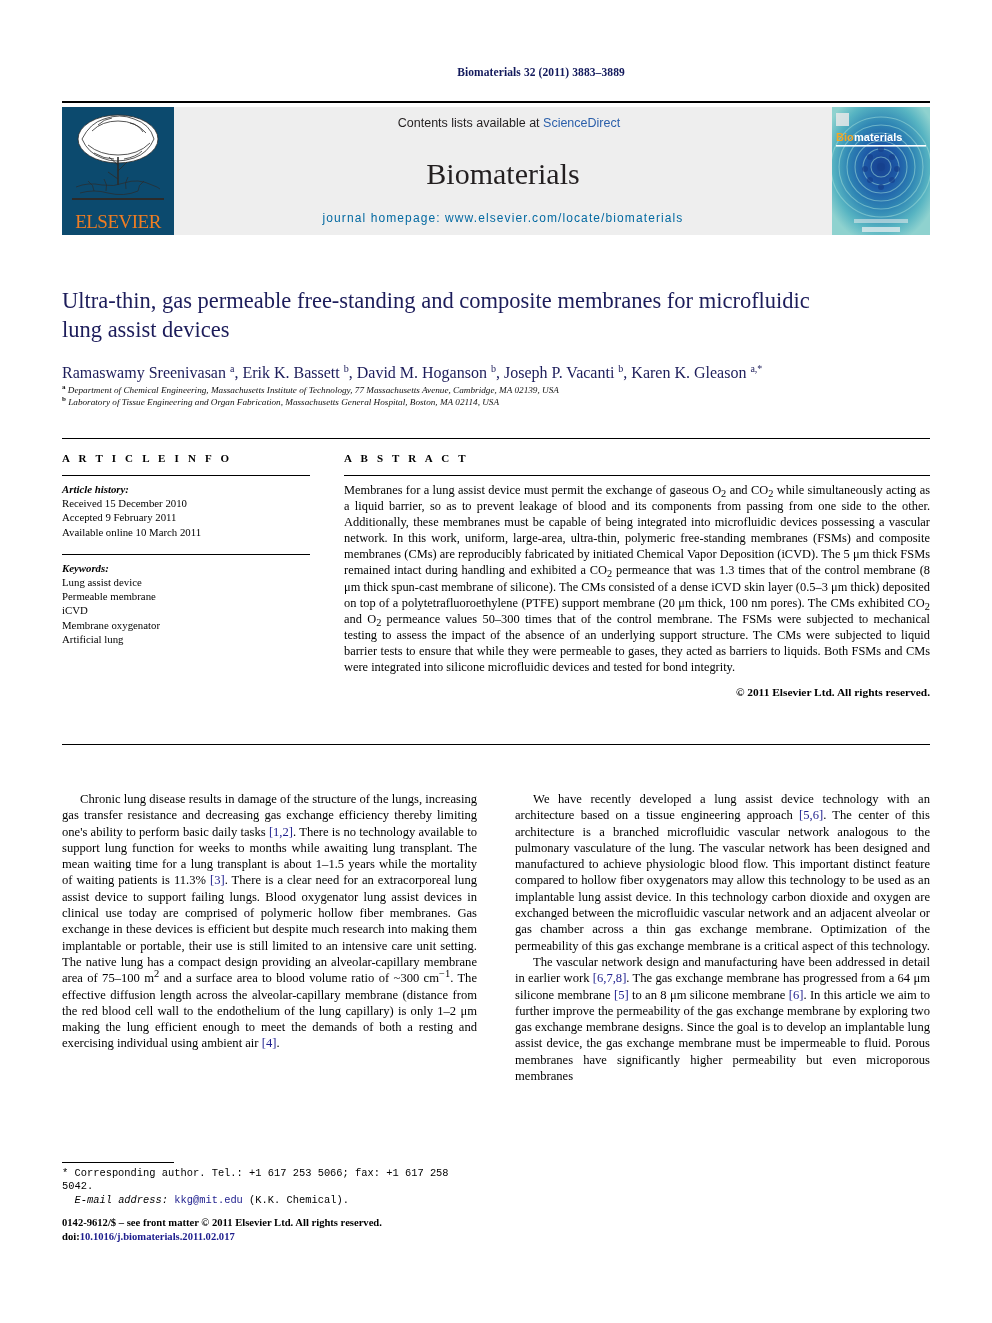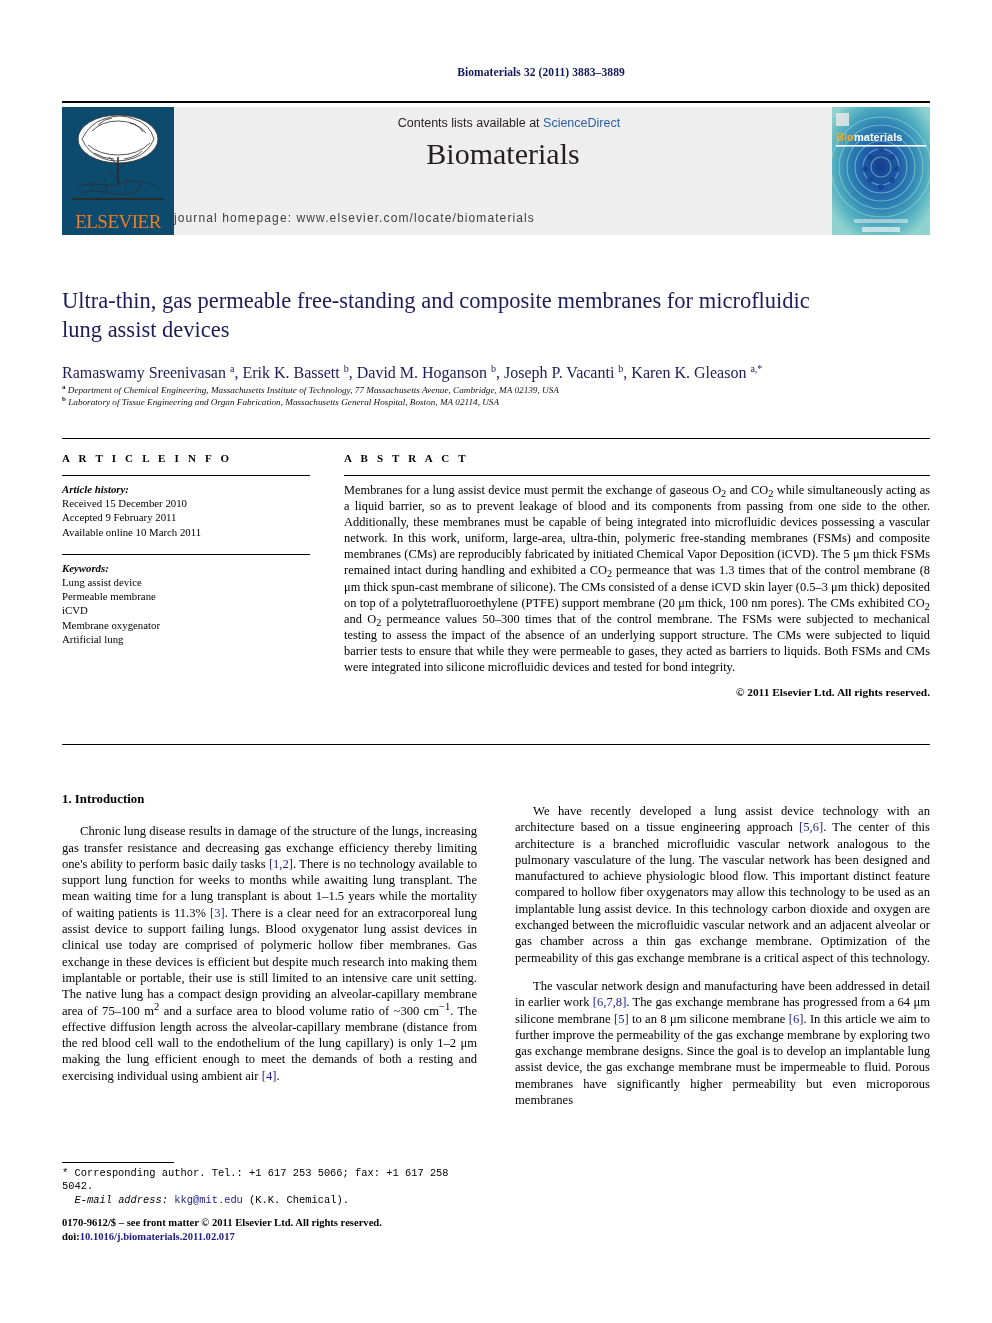--- a/index.html
+++ b/index.html
@@ -85,34 +85,34 @@
     text-align: center;
     font-family: "Liberation Sans", sans-serif;
     font-size: 12.5px;
     color: #231f20;
   }
   .contents-line .sd {
     color: #2b5faa;
   }
   .journal-name {
     position: absolute;
-    top: 30px; left: 0; right: 0;
+    top: 50px; left: 0; right: 0;
     text-align: center;
     font-family: "Liberation Serif", serif;
     font-size: 30px;
     color: #231f20;
   }
   .homepage-line {
     position: absolute;
     bottom: 10px; left: 0; right: 0;
-    text-align: left;
+    text-align: center;
     font-family: "Liberation Sans", sans-serif;
     font-size: 12px;
     letter-spacing: 1.1px;
-    color: #404040;
+    color: #0369a1;
   }
   .cover-thumb {
     width: 98px;
     flex: 0 0 98px;
     position: relative;
     overflow: hidden;
     background: #14b8a6;
   }
 
   
@@ -213,21 +213,21 @@
     text-align: justify;
   }
   .body-col.left { left: 62px; }
   .body-col.right { left: 515px; }
   .sec-title {
     font-weight: bold;
     font-size: 12.8px;
     margin: 0 0 16px 0;
   }
   .para { margin: 0; text-indent: 18px; }
-  .para + .para { margin-top: 12px; }
+  .para + .para { margin-top: 0; }
   .ref { color: #1c1c8c; }
 
   
   .footnote {
     position: absolute;
     left: 62px;
     top: 1162px;
     width: 415px;
     font-family: Liberation Mono, monospace;
     font-size: 10.4px;
@@ -374,40 +374,39 @@
   </div>
 
   <div class="col-abs">
     <div class="sec-head">A B S T R A C T</div>
     <div class="rule"></div>
     <div class="abstract-text">Membranes for a lung assist device must permit the exchange of gaseous O<sub>2</sub> and CO<sub>2</sub> while simultaneously acting as a liquid barrier, so as to prevent leakage of blood and its components from passing from one side to the other. Additionally, these membranes must be capable of being integrated into microfluidic devices possessing a vascular network. In this work, uniform, large-area, ultra-thin, polymeric free-standing membranes (FSMs) and composite membranes (CMs) are reproducibly fabricated by initiated Chemical Vapor Deposition (iCVD). The 5 μm thick FSMs remained intact during handling and exhibited a CO<sub>2</sub> permeance that was 1.3 times that of the control membrane (8 μm thick spun-cast membrane of silicone). The CMs consisted of a dense iCVD skin layer (0.5–3 μm thick) deposited on top of a polytetrafluoroethylene (PTFE) support membrane (20 μm thick, 100 nm pores). The CMs exhibited CO<sub>2</sub> and O<sub>2</sub> permeance values 50–300 times that of the control membrane. The FSMs were subjected to mechanical testing to assess the impact of the absence of an underlying support structure. The CMs were subjected to liquid barrier tests to ensure that while they were permeable to gases, they acted as barriers to liquids. Both FSMs and CMs were integrated into silicone microfluidic devices and tested for bond integrity.</div>
     <div class="abstract-copy">© 2011 Elsevier Ltd. All rights reserved.</div>
   </div>
 
   <div class="body-col left">
-    <div class="sec-title">1. Introduction</div>
     <p class="para">Chronic lung disease results in damage of the structure of the lungs, increasing gas transfer resistance and decreasing gas exchange efficiency thereby limiting one's ability to perform basic daily tasks <span class="ref">[1,2]</span>. There is no technology available to support lung function for weeks to months while awaiting lung transplant. The mean waiting time for a lung transplant is about 1–1.5 years while the mortality of waiting patients is 11.3% <span class="ref">[3]</span>. There is a clear need for an extracorporeal lung assist device to support failing lungs. Blood oxygenator lung assist devices in clinical use today are comprised of polymeric hollow fiber membranes. Gas exchange in these devices is efficient but despite much research into making them implantable or portable, their use is still limited to an intensive care unit setting. The native lung has a compact design providing an alveolar-capillary membrane area of 75–100 m<sup>2</sup> and a surface area to blood volume ratio of ~300 cm<sup>−1</sup>. The effective diffusion length across the alveolar-capillary membrane (distance from the red blood cell wall to the endothelium of the lung capillary) is only 1–2 μm making the lung efficient enough to meet the demands of both a resting and exercising individual using ambient air <span class="ref">[4]</span>.</p>
   </div>
 
   <div class="body-col right">
     <p class="para"></p>
     <p class="para">We have recently developed a lung assist device technology with an architecture based on a tissue engineering approach <span class="ref">[5,6]</span>. The center of this architecture is a branched microfluidic vascular network analogous to the pulmonary vasculature of the lung. The vascular network has been designed and manufactured to achieve physiologic blood flow. This important distinct feature compared to hollow fiber oxygenators may allow this technology to be used as an implantable lung assist device. In this technology carbon dioxide and oxygen are exchanged between the microfluidic vascular network and an adjacent alveolar or gas chamber across a thin gas exchange membrane. Optimization of the permeability of this gas exchange membrane is a critical aspect of this technology.</p>
     <p class="para">The vascular network design and manufacturing have been addressed in detail in earlier work <span class="ref">[6,7,8]</span>. The gas exchange membrane has progressed from a 64 μm silicone membrane <span class="ref">[5]</span> to an 8 μm silicone membrane <span class="ref">[6]</span>. In this article we aim to further improve the permeability of the gas exchange membrane by exploring two gas exchange membrane designs. Since the goal is to develop an implantable lung assist device, the gas exchange membrane must be impermeable to fluid. Porous membranes have significantly higher permeability but even microporous membranes</p>
   </div>
 
   <div class="footnote">
     <div class="footnote-rule"></div>
     <div>* Corresponding author. Tel.: +1 617 253 5066; fax: +1 617 258 5042.</div>
     <div>
       &nbsp;&nbsp;<span class="ital">E-mail address:</span>
       <span class="mail">kkg@mit.edu</span>
       <span>(K.K. Chemical).</span>
     </div>
   </div>
 
   <div class="imprint">
-    <div>0170-9612/$ – see front matter © 2011 Elsevier Ltd. All rights reserved.</div>
+    <div>0142-9612/$ – see front matter © 2011 Elsevier Ltd. All rights reserved.</div>
     <div>
       <span>doi:</span><span class="doi">10.1016/j.biomaterials.2011.02.017</span>
     </div>
   </div>
 
 </div>
 
 </body></html>

